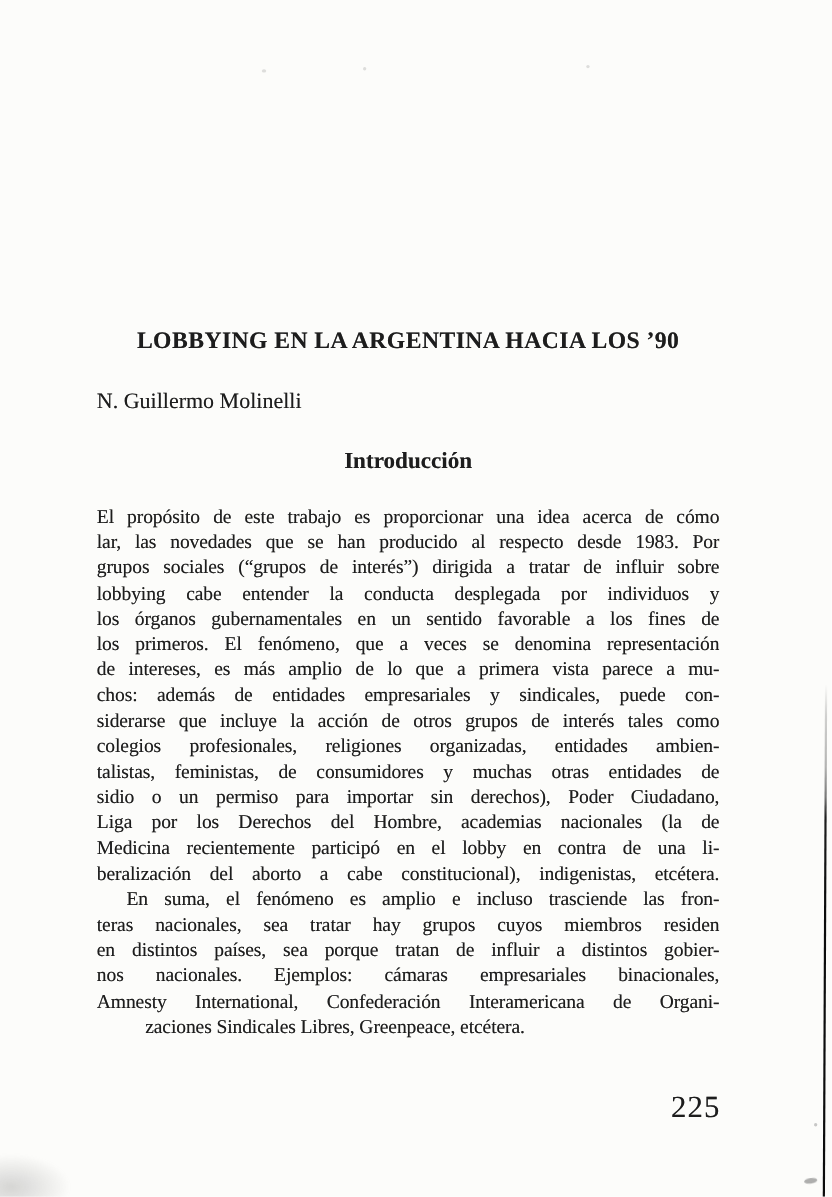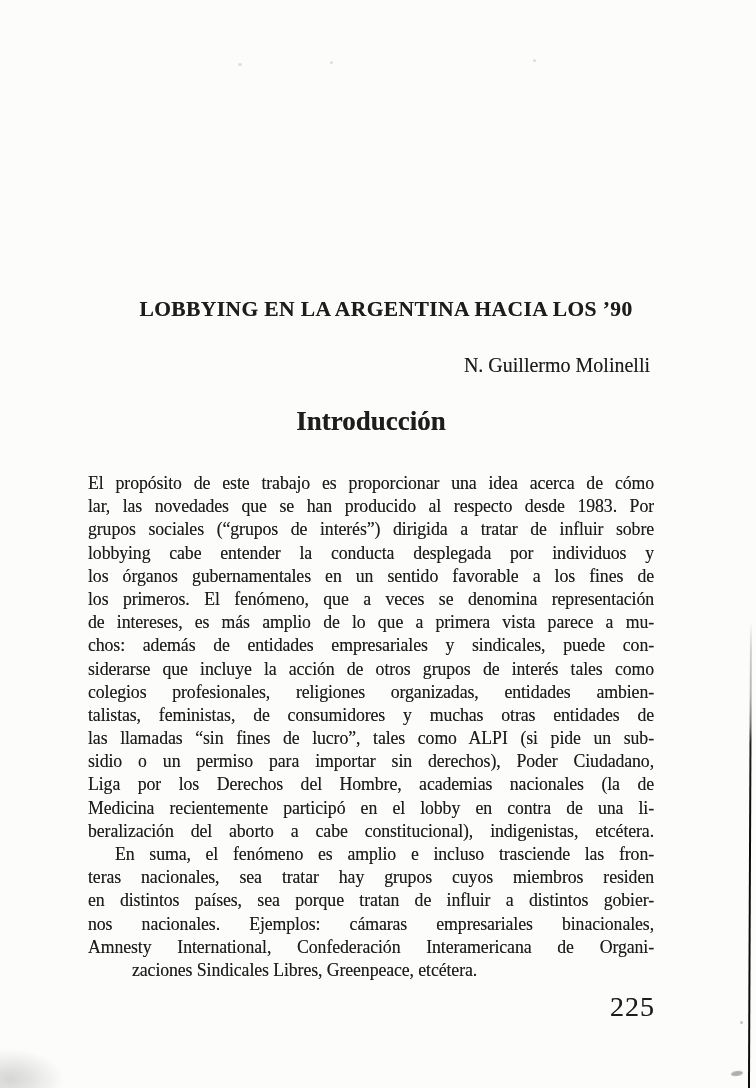--- a/index.html
+++ b/index.html
@@ -16,49 +16,48 @@
   }
   .page{
     position:relative;
     width:756px;height:1088px;
     background:var(--paper);
     color:var(--ink);
   }
   .page *{box-sizing:border-box;}
   .title{
     position:absolute;
-    left:103px;top:297px;width:566px;
+    left:88px;top:297px;width:566px;
     margin:0;
     font-size:21.5px;
     font-weight:bold;
     text-align:center;
     letter-spacing:0.4px;
     color:var(--ink);
     text-shadow:0 0 0.6px rgba(40,40,40,0.65);
     white-space:nowrap;
   }
   .author{
     position:absolute;
     left:88px;top:354px;width:562px;
     font-size:20px;
-    text-align:right;
     text-shadow:0 0 0.5px rgba(40,40,40,0.55);
   }
   .heading{
     position:absolute;
     left:88px;top:406px;width:566px;
     margin:0;
-    font-size:27px;
+    font-size:21px;
     font-weight:bold;
     text-align:center;
     text-shadow:0 0 0.6px rgba(40,40,40,0.6);
   }
   .bodytext{
     position:absolute;
-    left:88px;top:472px;width:566px;
+    left:88px;top:458px;width:566px;
     font-size:17.8px;
     letter-spacing:-0.1px;
     text-shadow:0 0 0.55px rgba(40,40,40,0.6);
   }
   .line{
     height:23.2px;
     line-height:23.2px;
     overflow:hidden;
     text-align:justify;
     text-align-last:justify;
@@ -132,21 +131,20 @@
       <div class="line">lar, las novedades que se han producido al respecto desde 1983. Por</div>
       <div class="line">grupos sociales (“grupos de interés”) dirigida a tratar de influir sobre</div>
       <div class="line">lobbying cabe entender la conducta desplegada por individuos y</div>
       <div class="line">los órganos gubernamentales en un sentido favorable a los fines de</div>
       <div class="line">los primeros. El fenómeno, que a veces se denomina representación</div>
       <div class="line">de intereses, es más amplio de lo que a primera vista parece a mu-</div>
       <div class="line">chos: además de entidades empresariales y sindicales, puede con-</div>
       <div class="line">siderarse que incluye la acción de otros grupos de interés tales como</div>
       <div class="line">colegios profesionales, religiones organizadas, entidades ambien-</div>
       <div class="line">talistas, feministas, de consumidores y muchas otras entidades de</div>
-      <div class="line">las llamadas “sin fines de lucro”, tales como ALPI (si pide un sub-</div>
       <div class="line">sidio o un permiso para importar sin derechos), Poder Ciudadano,</div>
       <div class="line">Liga por los Derechos del Hombre, academias nacionales (la de</div>
       <div class="line">Medicina recientemente participó en el lobby en contra de una li-</div>
       <div class="line">beralización del aborto a cabe constitucional), indigenistas, etcétera.</div>
       <div class="line indent">En suma, el fenómeno es amplio e incluso trasciende las fron-</div>
       <div class="line">teras nacionales, sea tratar hay grupos cuyos miembros residen</div>
       <div class="line">en distintos países, sea porque tratan de influir a distintos gobier-</div>
       <div class="line">nos nacionales. Ejemplos: cámaras empresariales binacionales,</div>
       <div class="line">Amnesty International, Confederación Interamericana de Organi-</div>
       <div class="line end">zaciones Sindicales Libres, Greenpeace, etcétera.</div>

